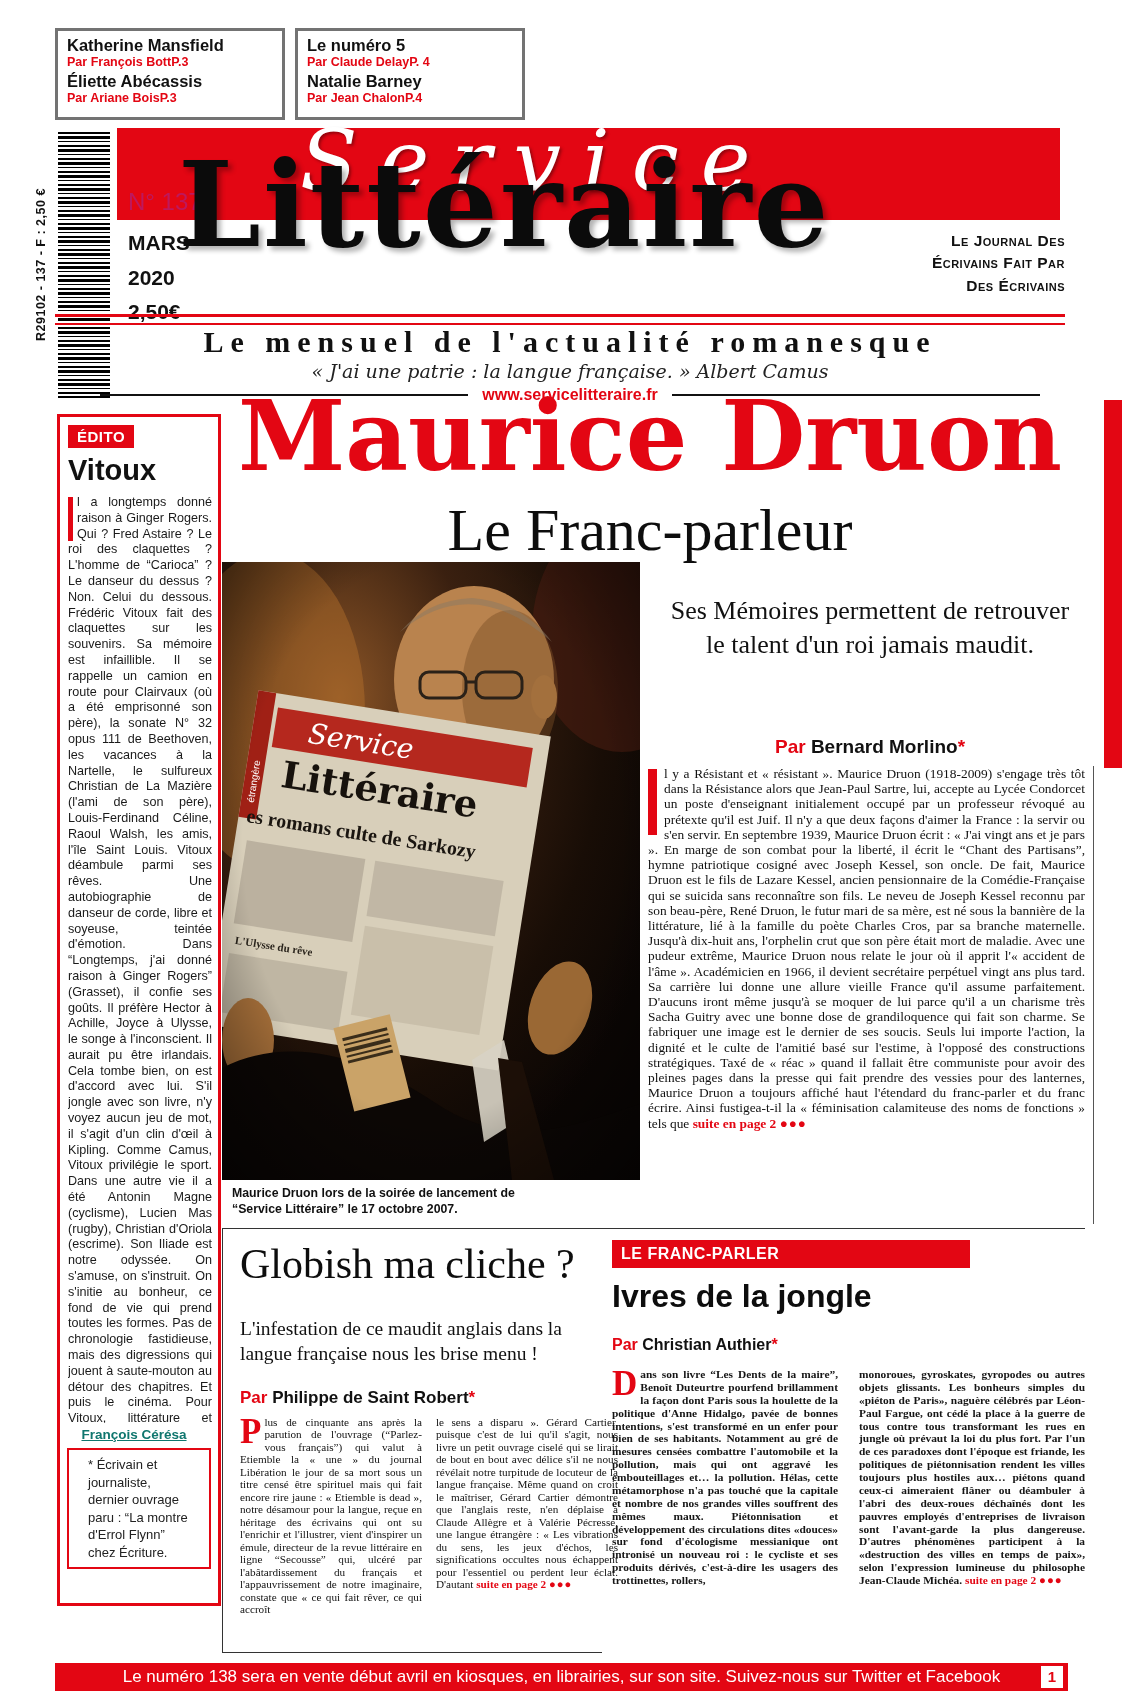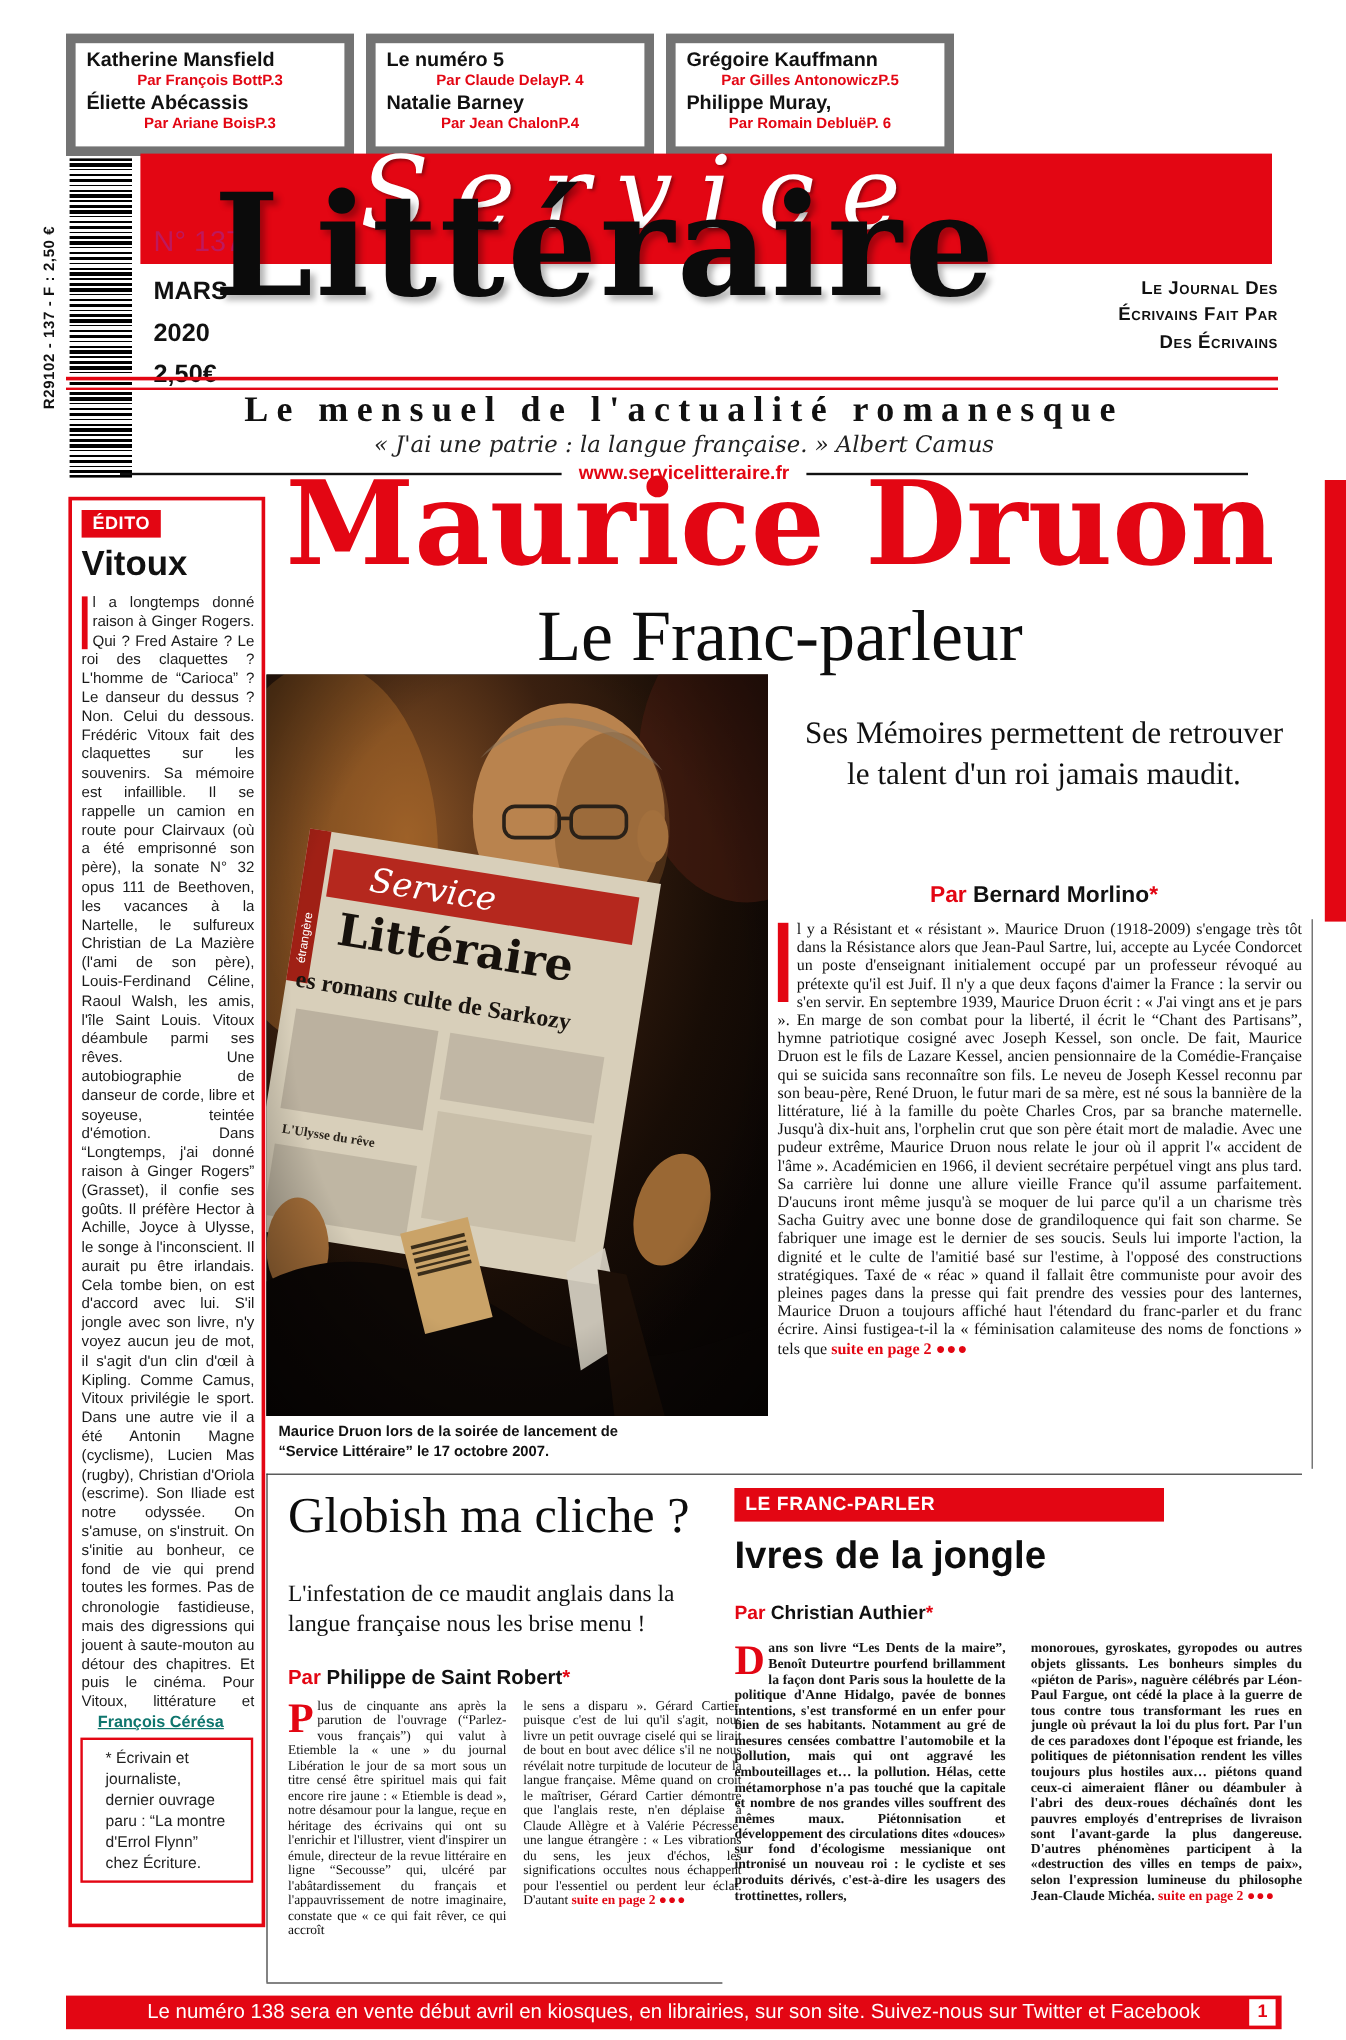--- a/index.html
+++ b/index.html
@@ -1,23 +1,23 @@
 <!DOCTYPE html>
 <html lang="fr"><head>
 <meta charset="utf-8">
 <style>
   html,body{margin:0;padding:0;background:#888;}
   .page{position:relative;width:1122px;height:1700px;background:#fff;margin:0 auto;
         font-family:"Liberation Sans",sans-serif;overflow:hidden;}
 
   
   .teasers{position:absolute;left:55px;top:28px;display:flex;gap:10px;}
-  .tbox{width:206px;height:76px;border:8px solid #737373;padding:5px 9px;background:#fff;}
+  .tbox{width:206px;height:76px;border:3px solid #737373;padding:5px 9px;background:#fff;}
   .t-title{font-weight:bold;font-size:16.5px;color:#111;line-height:1.1;}
-  .t-sub{display:flex;justify-content:center;font-weight:bold;font-size:12.5px;color:#e30613;margin:1px 0 3px 0;}
+  .t-sub{display:flex;justify-content:flex-start;font-weight:bold;font-size:12.5px;color:#e30613;margin:1px 0 3px 0;}
 
   
   .barcode{position:absolute;left:58px;top:132px;width:52px;height:266px;
     background:repeating-linear-gradient(180deg,#000 0 2px,#fff 2px 4px,#000 4px 7px,#fff 7px 9px,#000 9px 10px,#fff 10px 13px);}
   .barcode-label{position:absolute;left:34px;top:132px;height:266px;width:18px;
     writing-mode:vertical-rl;transform:rotate(180deg);font-weight:bold;font-size:12.5px;color:#111;
     text-align:center;letter-spacing:.5px;}
 
   
   .band{position:absolute;left:117px;top:128px;width:943px;height:92px;background:#e30613;}
@@ -132,32 +132,20 @@
       <div class="t-sub">
           <span>Par Claude Delay</span>
           <span>P. 4</span>
         </div>
       <div class="t-title">Natalie Barney</div>
       <div class="t-sub">
           <span>Par Jean Chalon</span>
           <span>P.4</span>
         </div>
     </div>
-    <div class="tbox">
-      <div class="t-title">Grégoire Kauffmann</div>
-      <div class="t-sub">
-          <span>Par Gilles Antonowicz</span>
-          <span>P.5</span>
-        </div>
-      <div class="t-title">Philippe Muray,</div>
-      <div class="t-sub">
-          <span>Par Romain Debluë</span>
-          <span>P. 6</span>
-        </div>
-    </div>
   </div>
 
   <div class="barcode"></div>
   <div class="barcode-label">R29102 - 137 - F : 2,50 €</div>
 
   <div class="band"></div>
   <div class="issue">N° 137</div>
   <div class="mast-left">
     <div>MARS</div>
     <div>2020</div>

